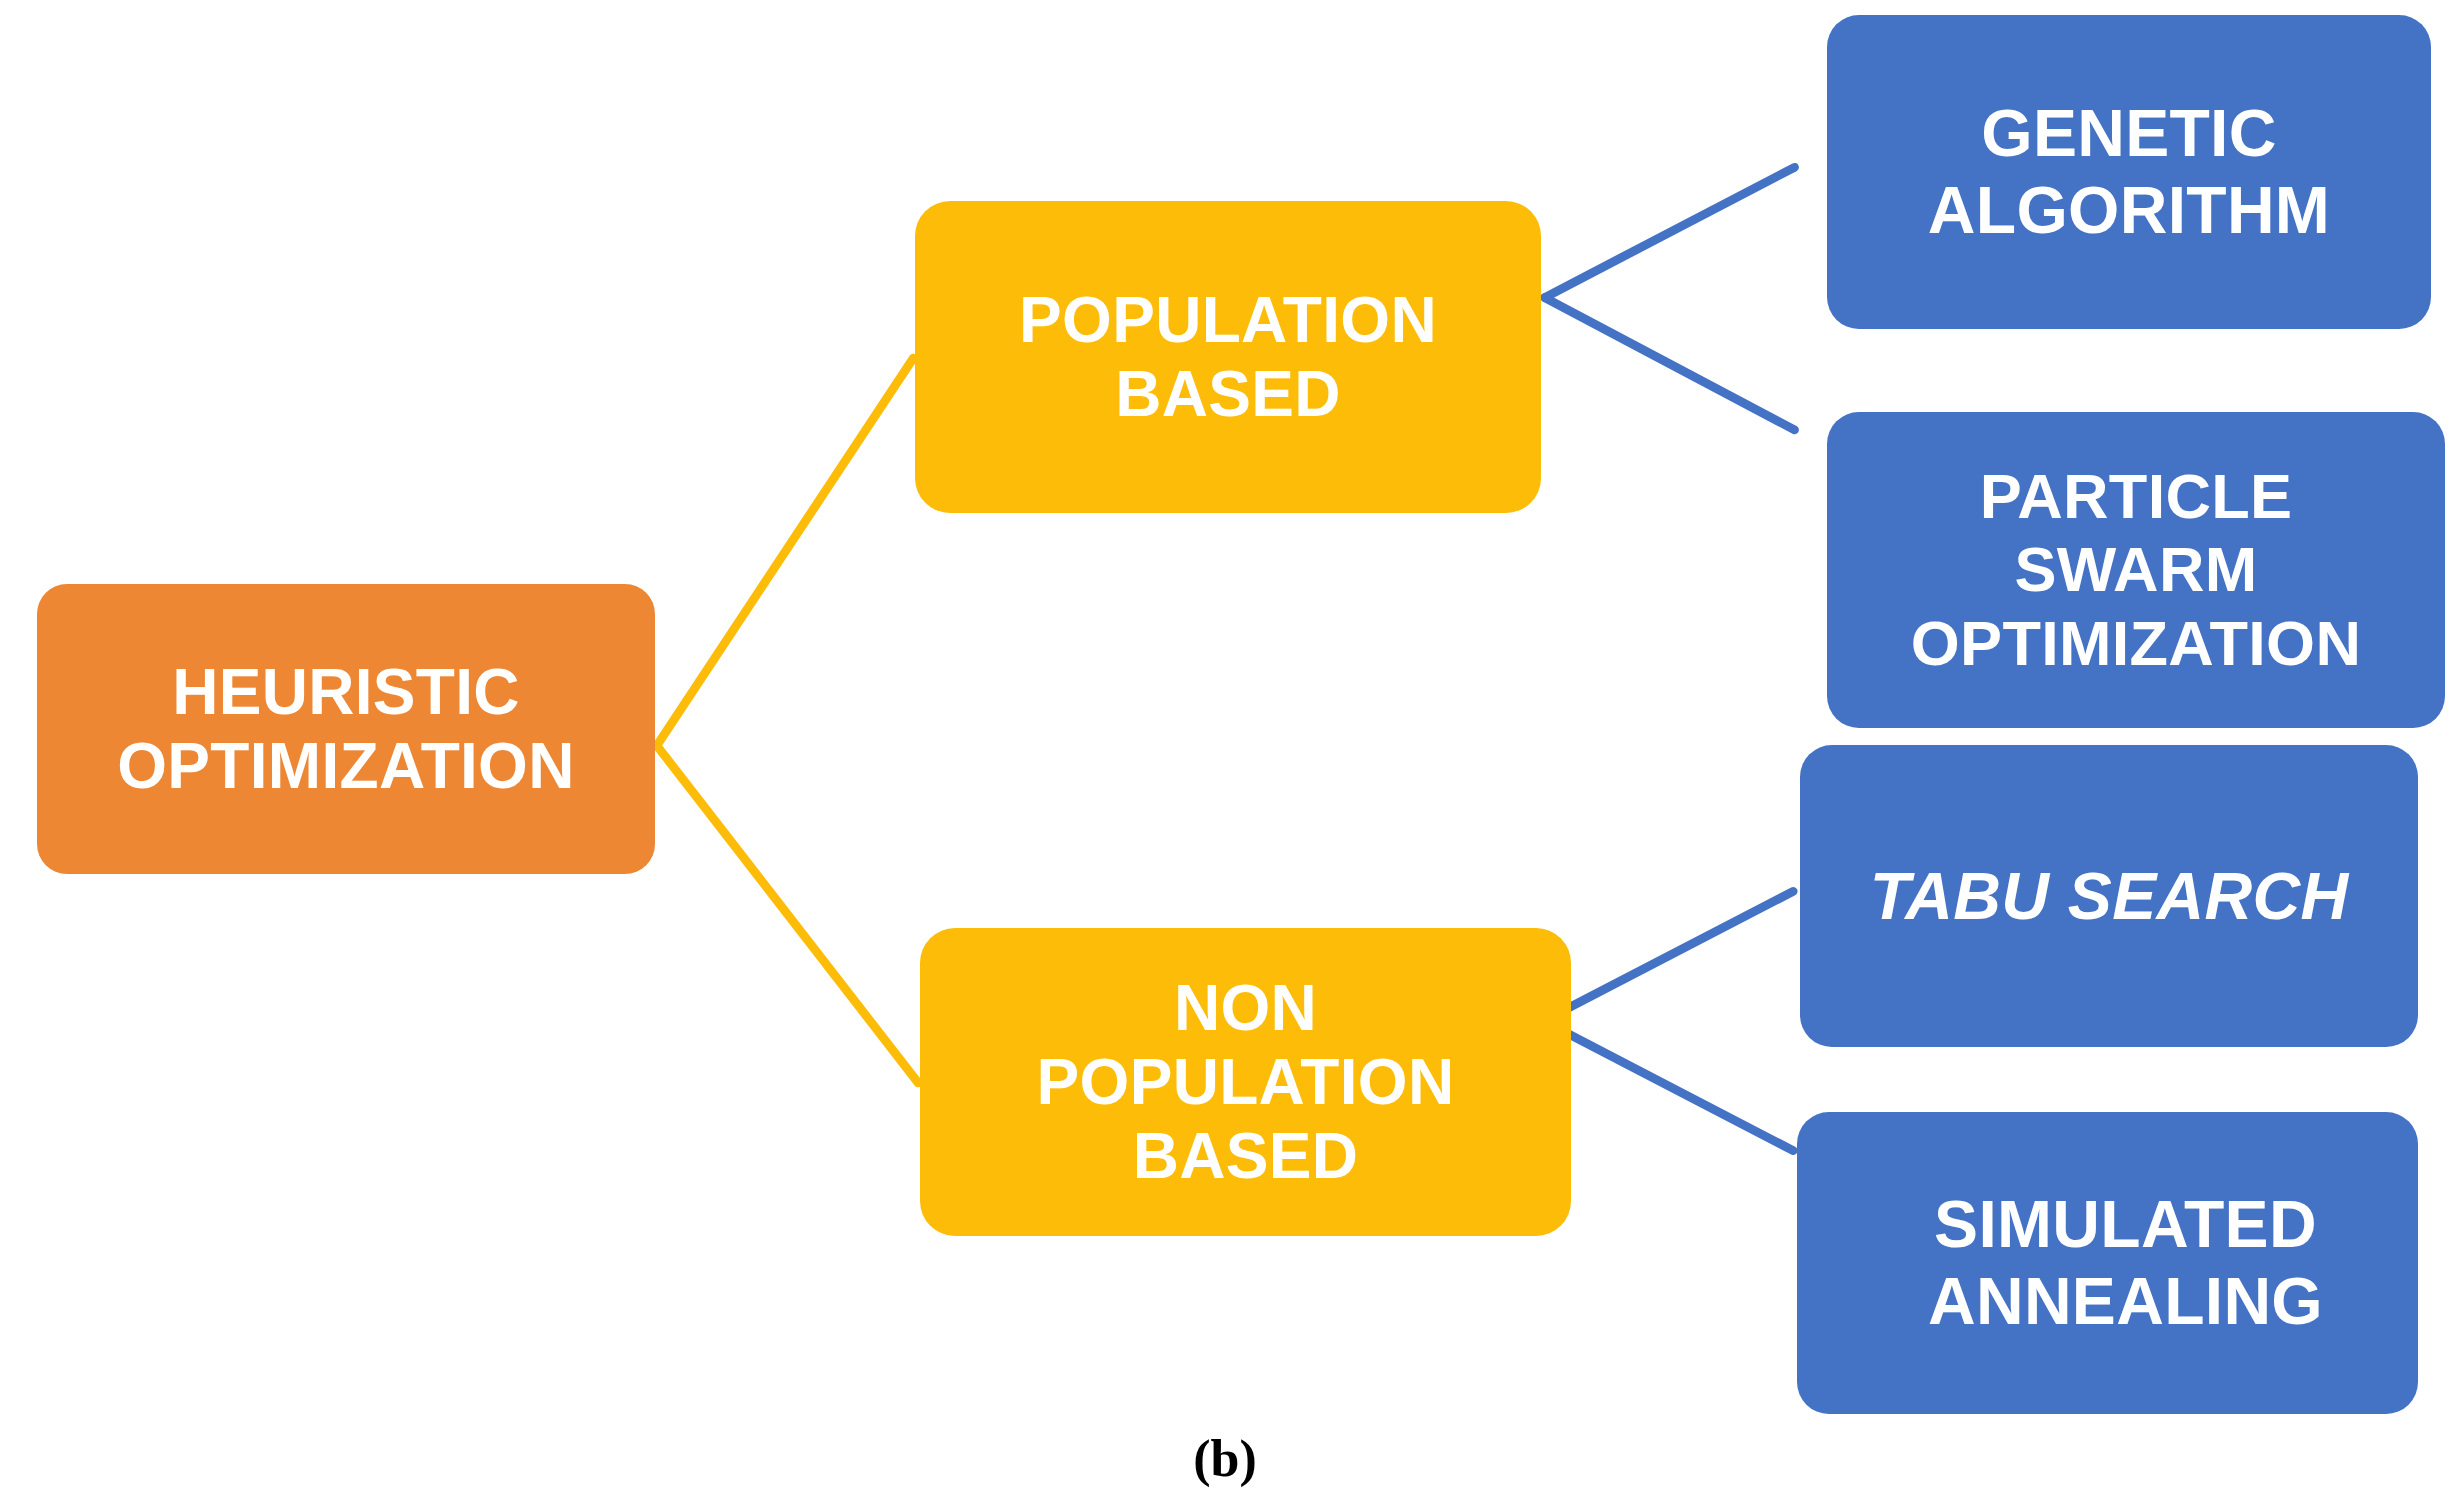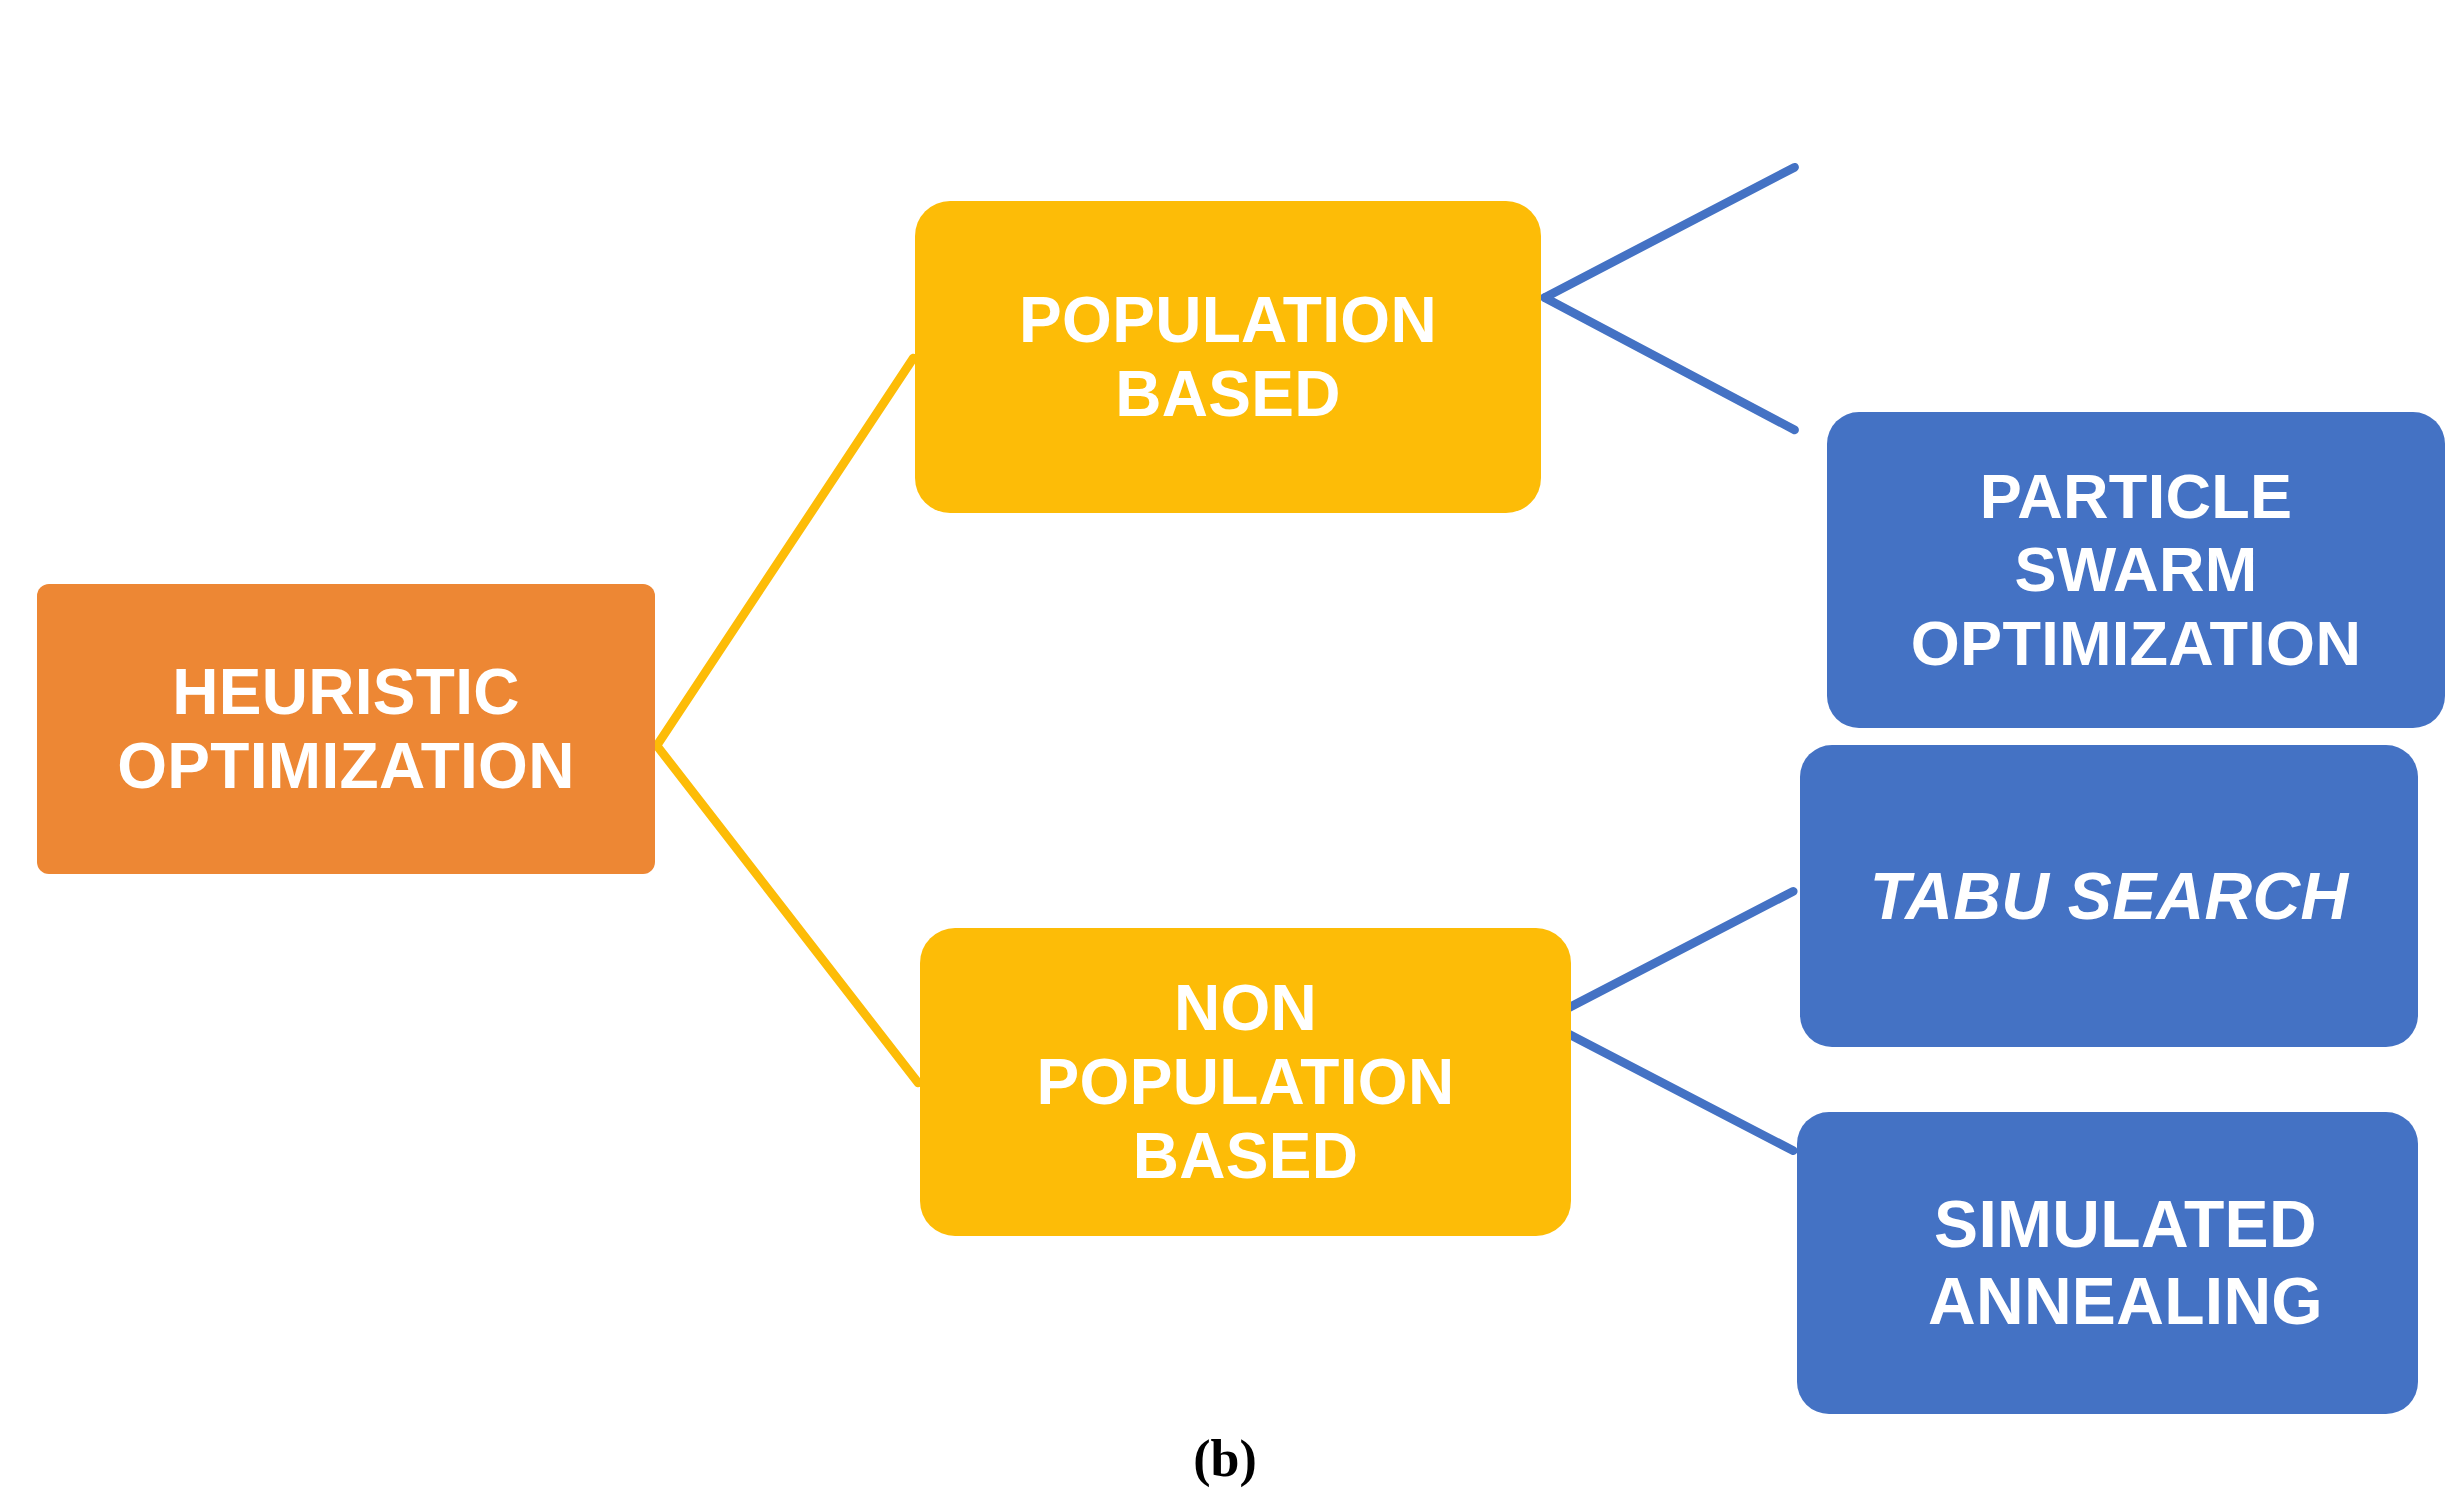--- a/index.html
+++ b/index.html
@@ -37,21 +37,21 @@
     padding: 4px 12px;
     white-space: pre-line;
   }
 
   
   #node-root {
     left: 37px;  top: 584px;
     width: 618px; height: 290px;
     background: #ED8734;
     font-size: 64px;
-    border-radius: 12px;
+    border-radius: 30px;
   }
 
   
   #node-population-based {
     left: 915px; top: 201px;
     width: 626px; height: 312px;
     background: #FDBC07;
     font-size: 64px;
     border-radius: 35px;
   }
@@ -127,20 +127,22 @@
   <div class="node" id="node-root">HEURISTIC
 OPTIMIZATION</div>
 
   <div class="node" id="node-population-based">POPULATION
 BASED</div>
 
   <div class="node" id="node-non-population-based">NON
 POPULATION
 BASED</div>
 
+  <div class="node leaf" id="node-genetic-algorithm">GENETIC
+ALGORITHM</div>
 
   <div class="node leaf" id="node-particle-swarm-optimization">PARTICLE
 SWARM
 OPTIMIZATION</div>
 
   <div class="node leaf" id="node-tabu-search">TABU SEARCH</div>
 
   <div class="node leaf" id="node-simulated-annealing">SIMULATED
 ANNEALING</div>
 

